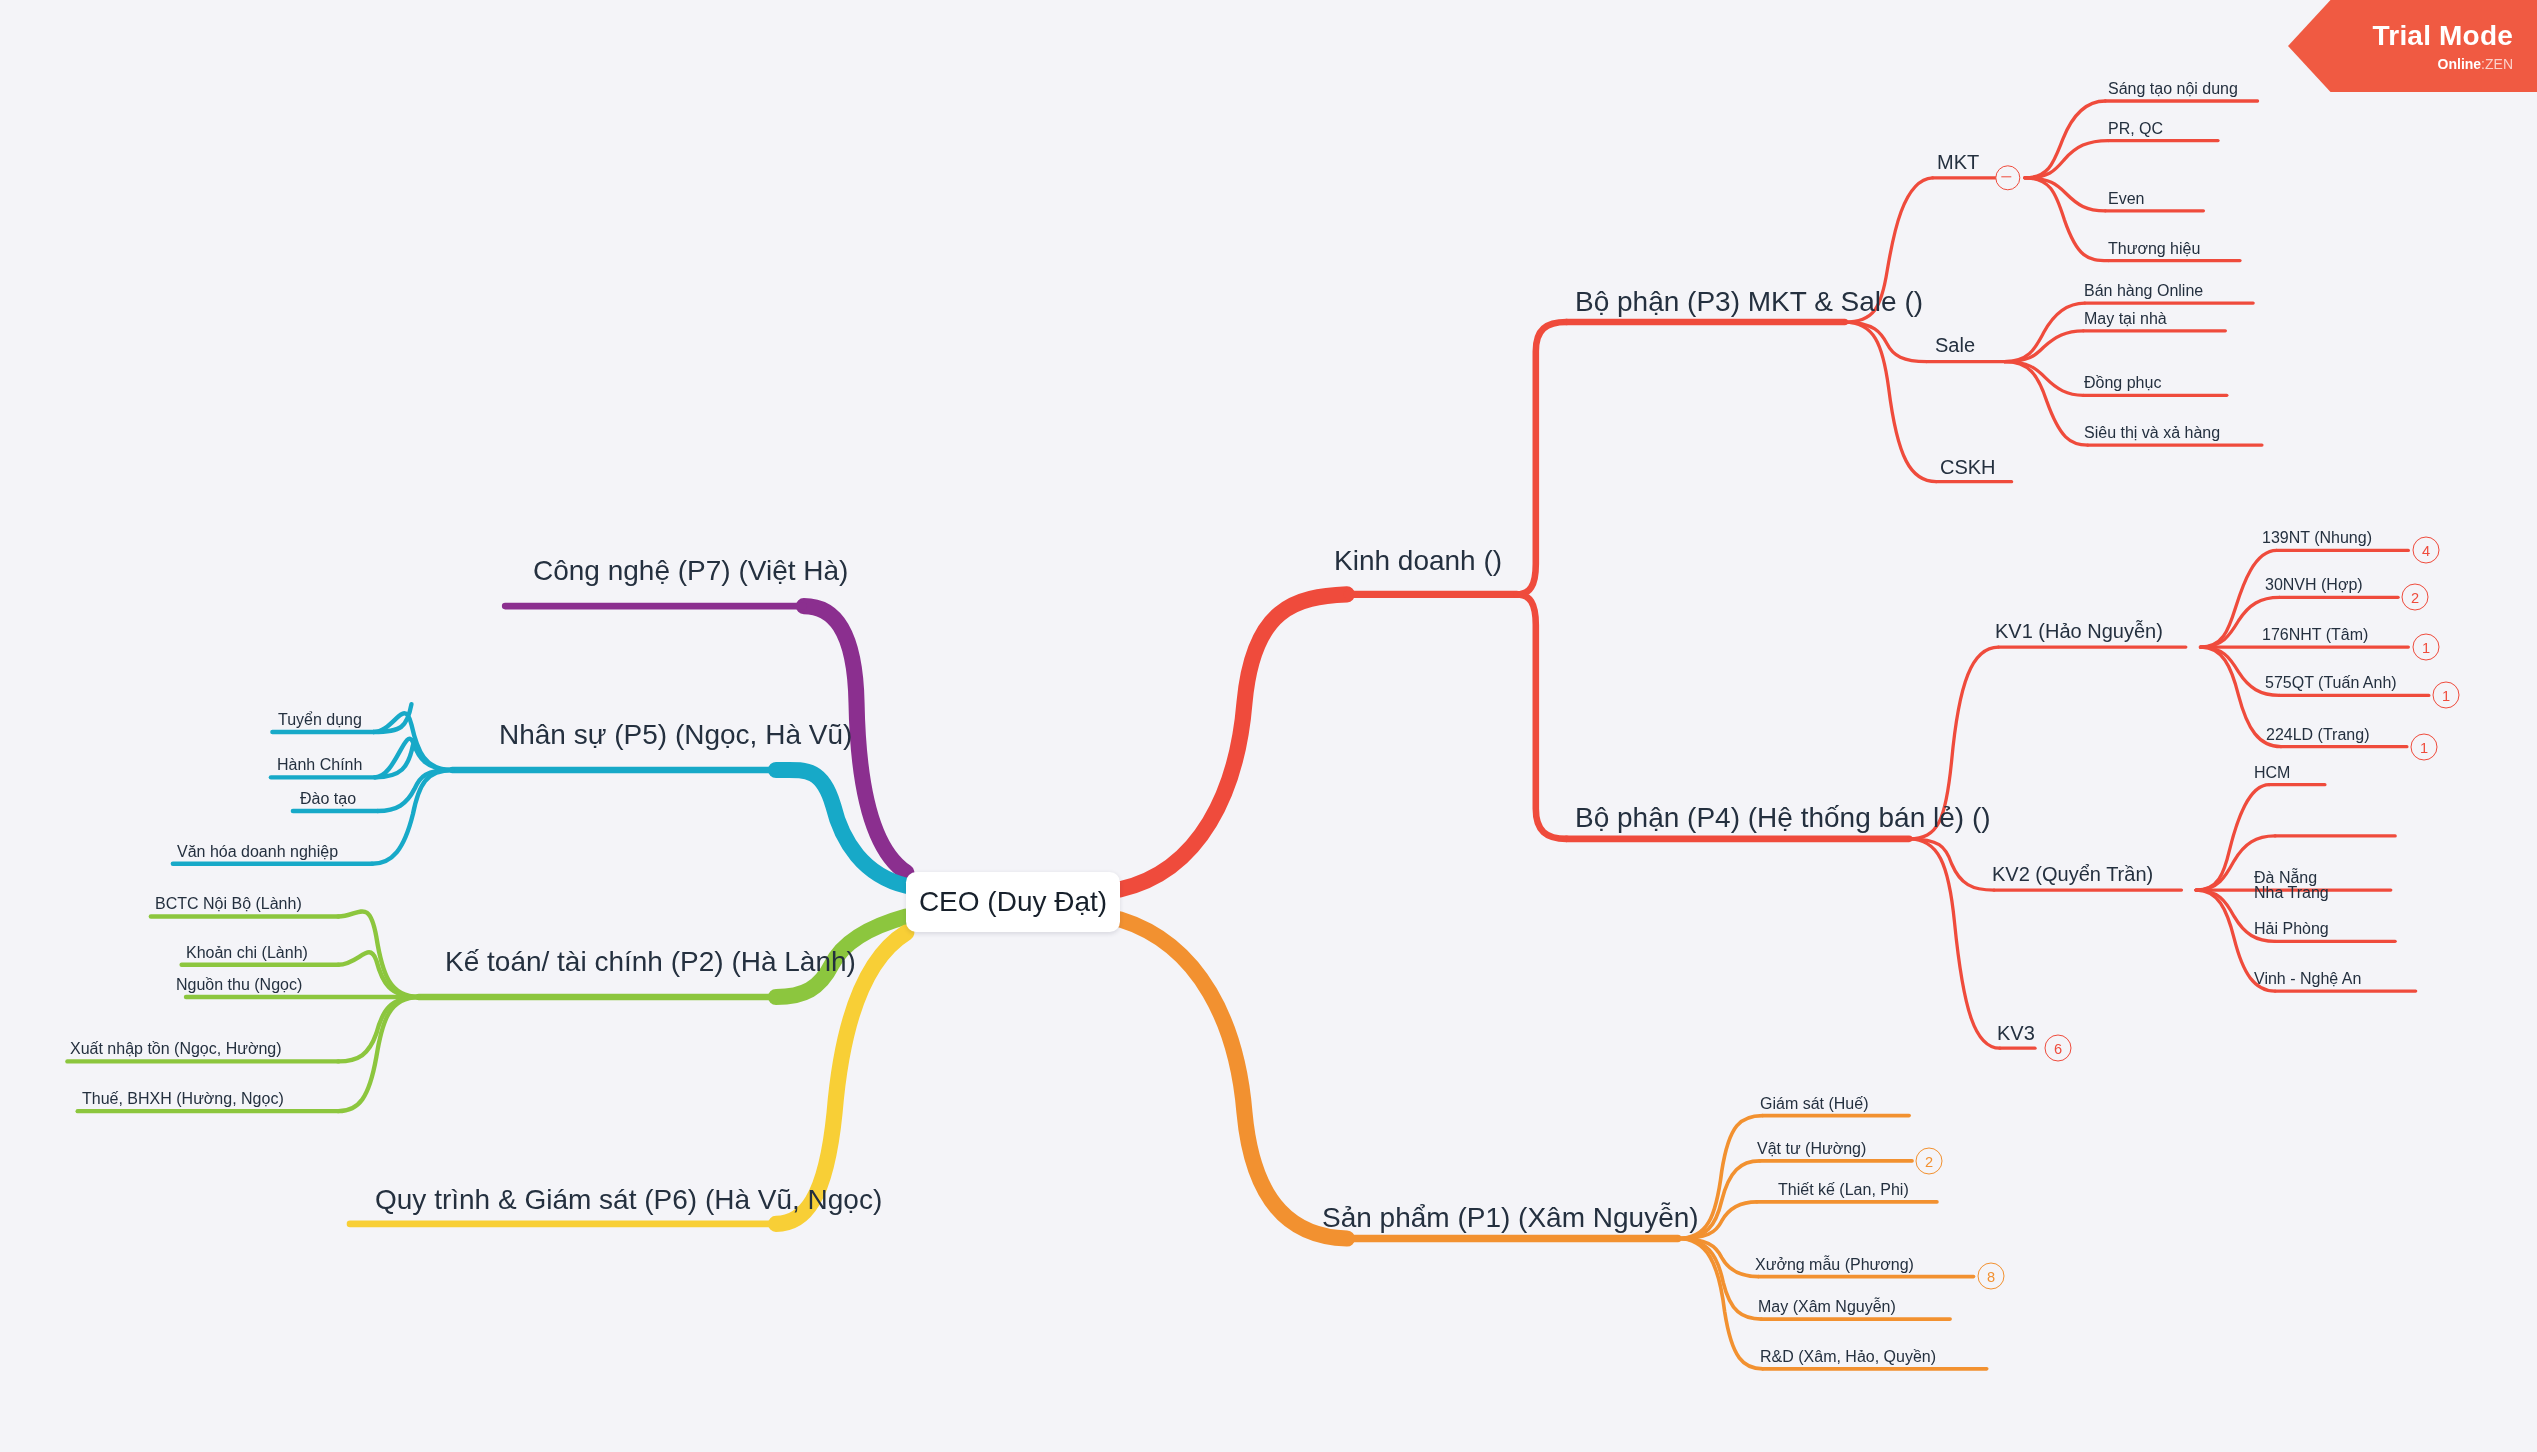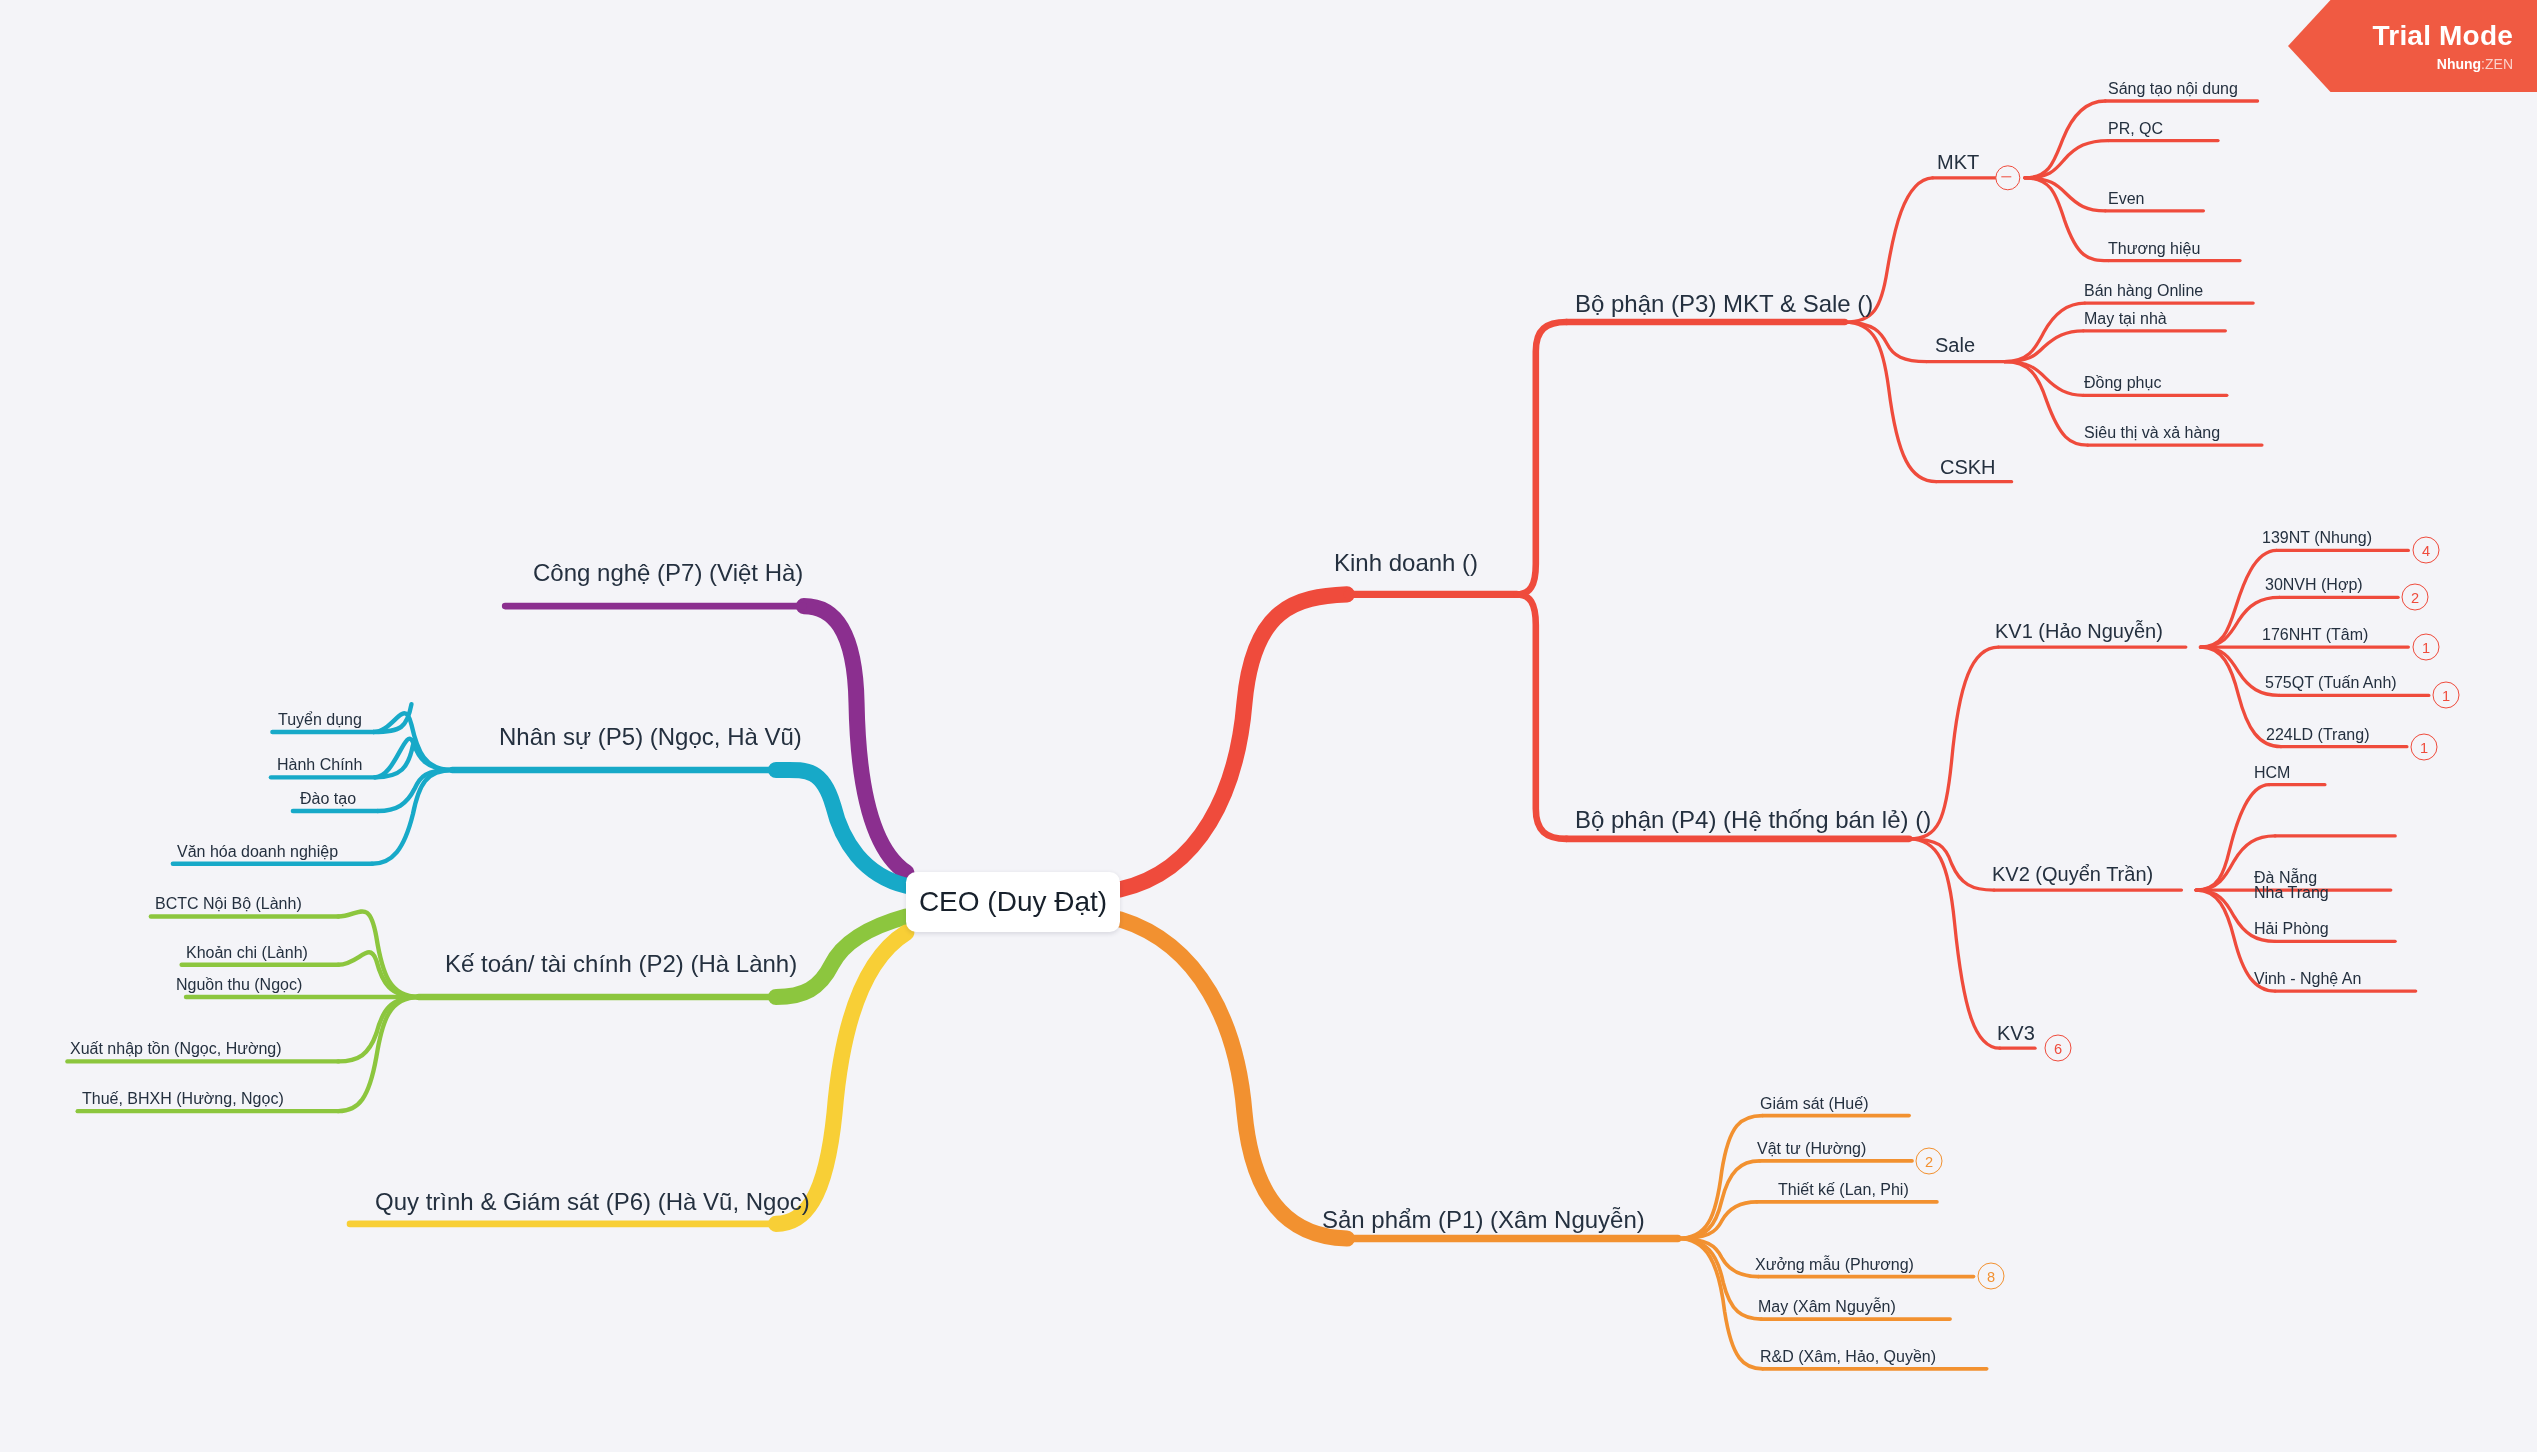--- a/index.html
+++ b/index.html
@@ -12,21 +12,21 @@
   }
   #canvas{position:absolute;inset:0;width:2538px;height:1453px;}
   svg#links{position:absolute;left:0;top:0;width:2538px;height:1453px;}
   .node{
     position:absolute;
     color:#24303f;
     white-space:nowrap;
     line-height:1.15;
     transform:translateY(-100%);
   }
-  .node.lvl1{font-size:24px;}
+  .node.lvl1{font-size:28px;}
   .node.lvl2{font-size:20px;}
   .node.lvl3{font-size:16px;}           
 
   
   #root-node{
     position:absolute;
     left:906px;top:872px;
     width:214px;height:60px;
     background:#ffffff;
     border-radius:10.2px;
@@ -403,18 +403,18 @@
     <span>Thuế, BHXH (Hường, Ngọc)</span>
   </div>
 
   <div class="node lvl1" style="left:375px;top:1216px;">
     <span>Quy trình &amp; Giám sát (P6) (Hà Vũ, Ngọc)</span>
   </div>
 
   <div id="trial">
     <div id="trial-title">Trial Mode</div>
     <div id="trial-sub">
-      <span>Nhung</span><span class="zen">:</span><span class="zen">ZEN</span>
+      <span>Online</span><span class="zen">:</span><span class="zen">ZEN</span>
     </div>
   </div>
 
 </div>
 
 
 </body></html>

